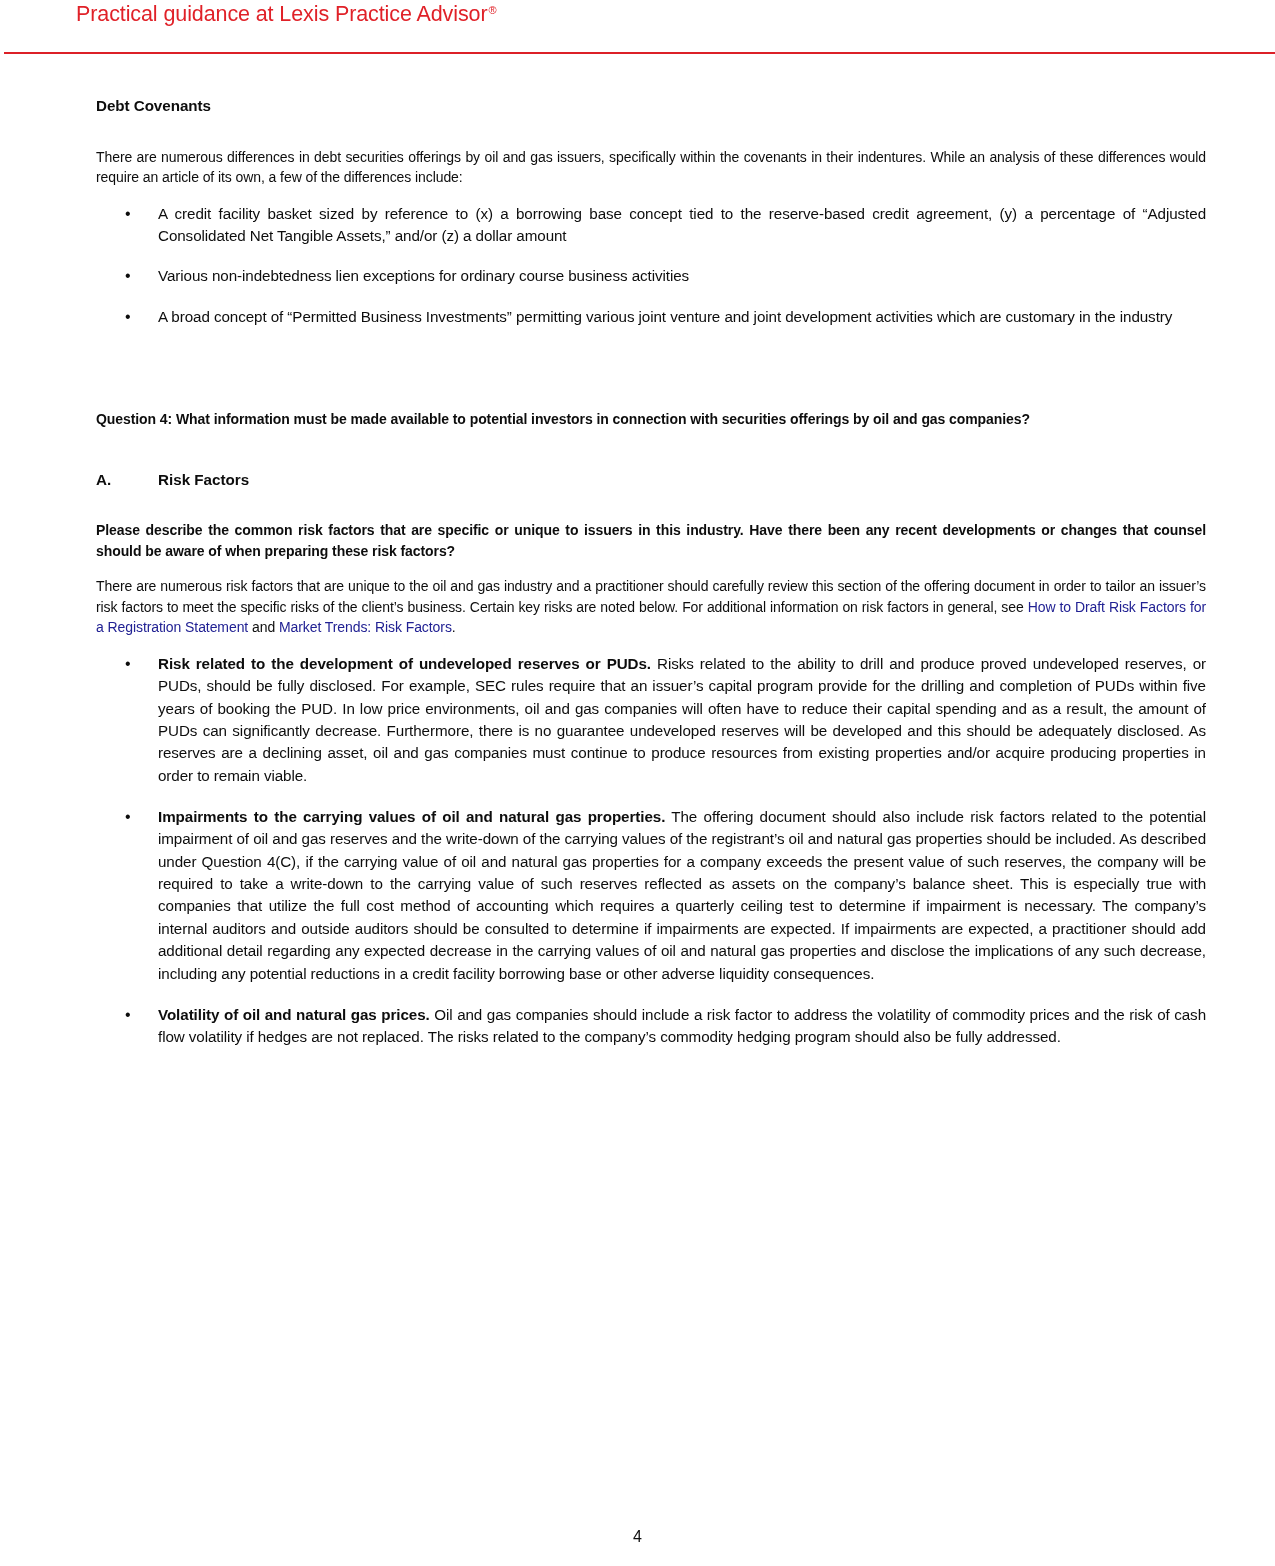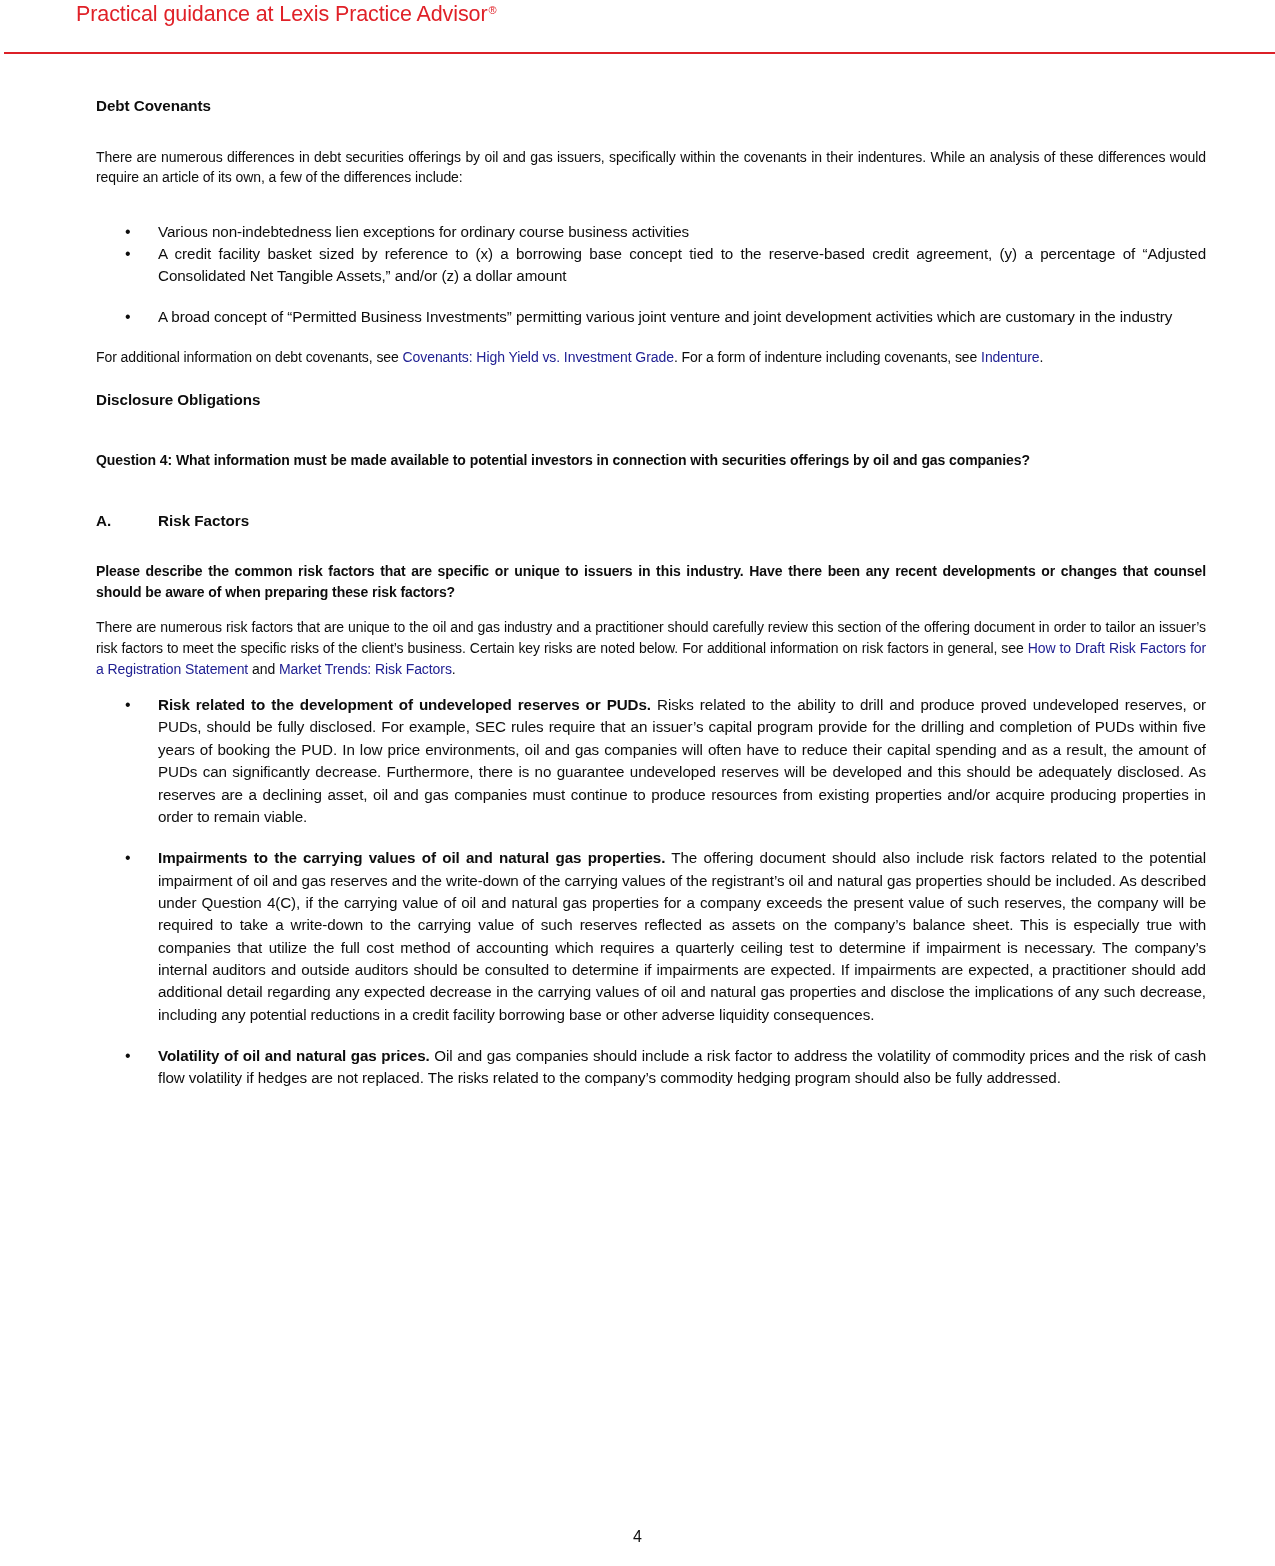--- a/index.html
+++ b/index.html
@@ -148,32 +148,30 @@
 
   <div class="h-bold">Debt Covenants</div>
 
   <div class="sp-30"></div>
 
   <p class="para">There are numerous differences in debt securities offerings by oil and gas issuers, specifically within the covenants in their indentures. While an analysis of these differences would require an article of its own, a few of the differences include:</p>
 
   <div class="sp-15"></div>
 
   <ul class="bullets">
+    <li class="bullet-item">A credit facility basket sized by reference to (x) a borrowing base concept tied to the reserve-based credit agreement, (y) a percentage of “Adjusted Consolidated Net Tangible Assets,” and/or (z) a dollar amount</li>
     <li class="bullet-item" style="margin-top:18px;">Various non-indebtedness lien exceptions for ordinary course business activities</li>
-    <li class="bullet-item">A credit facility basket sized by reference to (x) a borrowing base concept tied to the reserve-based credit agreement, (y) a percentage of “Adjusted Consolidated Net Tangible Assets,” and/or (z) a dollar amount</li>
     <li class="bullet-item" style="margin-top:18px;">A broad concept of “Permitted Business Investments” permitting various joint venture and joint development activities which are customary in the industry</li>
   </ul>
 
   <div class="sp-19"></div>
 
-  <p class="para"><span>For additional information on debt covenants, see </span><a class="link">Covenants: High Yield vs. Investment Grade</a><span>. For a form of indenture including covenants, see </span><a class="link">Indenture</a><span>.</span></p>
 
   <div class="sp-22"></div>
 
-  <div class="h-bold">Disclosure Obligations</div>
 
   <div class="sp-40"></div>
 
   <p class="para bold">Question 4: What information must be made available to potential investors in connection with securities offerings by oil and gas companies?</p>
 
   <div class="sp-40"></div>
 
   <div class="lettered-head">
     <span class="marker">A.</span>
     <span>Risk Factors</span>

